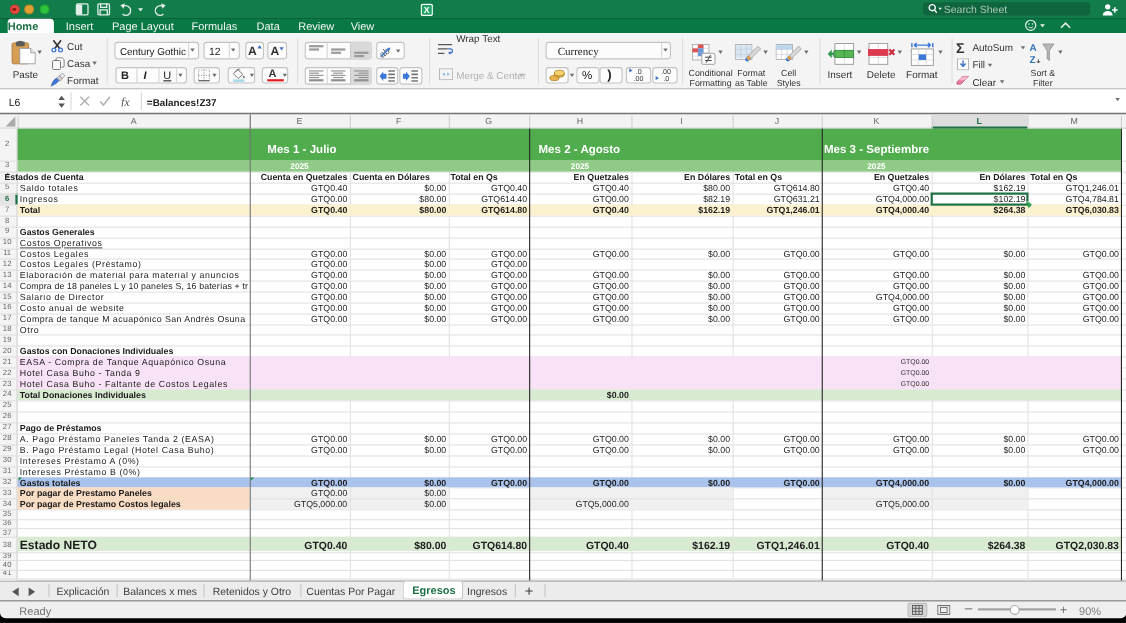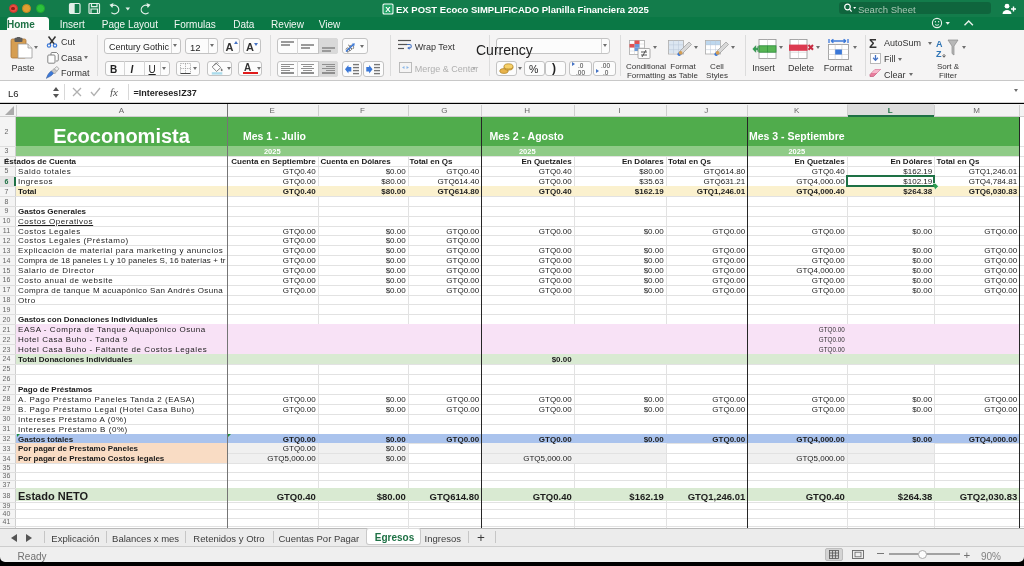--- a/index.html
+++ b/index.html
@@ -34,21 +34,20 @@
 <rect x="4" y="2" width="4.7" height="9" fill="#e2f0e8"></rect>
 <path d="M47.5 1 l-4 1.8 2.8 3.2 z" fill="#e2f0e8"></path>
 <path d="M80.5 1 l4 1.8 -2.8 3.2 z" fill="#e2f0e8"></path>
 <path d="M59.5 5.5 l4.6 0 -2.3 3 z" fill="#e2f0e8"></path>
 </svg>
 <svg class="ab" style="left:382px;top:3px;" width="12" height="12" viewBox="0 0 12 12">
 <rect x="0.5" y="0.5" width="11" height="11" rx="1.5" fill="#ffffff"></rect>
 <rect x="1.5" y="1.5" width="9" height="9" rx="1" fill="#21a366"></rect>
 <text x="6" y="8.6" font-size="8" font-weight="bold" fill="#fff" text-anchor="middle" font-family="Liberation Sans">X</text>
 </svg>
-<div class="ab" style="left:396px;top:3.6px;font-size:9.5px;font-weight:bold;color:#fff;white-space:nowrap;">EX POST Ecoco SIMPLIFICADO Planilla Financiera 2025</div>
 <div class="ab" style="left:839px;top:1.5px;width:152px;height:12.5px;background:rgba(0,0,0,0.18);border-radius:3px;"></div>
 <svg class="ab" style="left:843px;top:3px;" width="14" height="10" viewBox="0 0 14 10">
 <circle cx="4.5" cy="4" r="2.8" fill="none" stroke="#fff" stroke-width="1.2"></circle>
 <line x1="6.6" y1="6.2" x2="8.6" y2="8.6" stroke="#fff" stroke-width="1.2"></line>
 <path d="M10.2 4 l3 0 -1.5 2 z" fill="#fff"></path>
 </svg>
 <div class="ab" style="left:858px;top:4px;font-size:9.5px;color:#a9c8b5;">Search Sheet</div>
 <svg class="ab" style="left:1000px;top:2.5px;" width="17" height="12" viewBox="0 0 17 12">
 <circle cx="7" cy="3.2" r="2.4" fill="#fff"></circle>
 <path d="M2.5 11 a4.5 4 0 0 1 9 0 z" fill="#fff"></path>
@@ -208,31 +207,31 @@
 </svg>
 <svg class="ab" style="left:398px;top:39px;" width="14" height="12" viewBox="0 0 14 12">
 <g stroke="#555" stroke-width="1.2">
         <line x1="0" y1="1.5" x2="13" y2="1.5"></line>
         <line x1="0" y1="5.5" x2="9" y2="5.5"></line>
         <line x1="0" y1="9.5" x2="6" y2="9.5"></line>
       </g>
 <path d="M9 5.5 h2.5 a1.8 1.8 0 0 1 0 3.6 h-1" fill="none" stroke="#4472c4" stroke-width="1.1"></path>
 <path d="M11.5 7.4 l-2.3 1.7 2.3 1.7 z" fill="#4472c4"></path>
 </svg>
-<div class="lbl" style="left:414.7px;top:42px;">Wrap Text</div>
+<div class="lbl" style="left:414.7px;top:30px;">Wrap Text</div>
 <svg class="ab" style="left:399px;top:62px;" width="13" height="11" viewBox="0 0 13 11">
 <rect x="0.5" y="0.5" width="12" height="10" fill="none" stroke="#b5b5b5" stroke-width="0.9"></rect>
 <line x1="6.5" y1="0.5" x2="6.5" y2="3"></line>
       <line x1="6.5" y1="8" x2="6.5" y2="10.5"></line>
 <path d="M3 5.5 l2.5-1.5 v3 z M10 5.5 l-2.5-1.5 v3 z" fill="#8cb8e8"></path>
 </svg>
 <div class="ab" style="left:414.7px;top:64px;font-size:9px;color:#b0b0b0;">Merge &amp; Center</div>
 <div class="caret" style="left:472px;top:67px;border-top-color:#b0b0b0;"></div>
 <div class="btn" style="left:496.2px;top:37.5px;width:113.5px;height:16.5px;"></div>
-<div class="ab" style="left:476px;top:41.5px;font-size:14px;color:#222;">Currency</div>
+<div class="ab" style="left:507px;top:41.5px;font-size:10px;color:#222;font-family:Liberation Serif, serif;">Currency</div>
 <div class="vdiv" style="left:601.4px;top:38.5px;height:14.5px;background:#d5d5d5;"></div>
 <div class="caret" style="left:602.8px;top:44px;"></div>
 <div class="btn" style="left:496.2px;top:60.5px;width:20.4px;height:15.5px;"></div>
 <svg class="ab" style="left:499px;top:62.5px;" width="15" height="11" viewBox="0 0 15 11">
 <ellipse cx="5" cy="8" rx="4.2" ry="2.4" fill="#e8b34b" stroke="#a87c1f" stroke-width="0.7"></ellipse>
 <ellipse cx="9.5" cy="4.5" rx="4.5" ry="2.6" fill="#f0c050" stroke="#a87c1f" stroke-width="0.7"></ellipse>
 <ellipse cx="9.5" cy="3.4" rx="4.5" ry="2.6" fill="#f6d06a" stroke="#a87c1f" stroke-width="0.7"></ellipse>
 </svg>
 <div class="caret" style="left:518.2px;top:66.5px;"></div>
 <div class="btn" style="left:524.2px;top:60.5px;width:20.4px;height:15.5px;"></div>
@@ -364,21 +363,21 @@
 <div class="ab" style="left:8px;top:87.5px;font-size:9.5px;color:#222;">L6</div>
 <div class="ab" style="left:52.5px;top:86.5px;width:0;height:0;border-left:3px solid transparent;border-right:3px solid transparent;border-bottom:4px solid #555;"></div>
 <div class="ab" style="left:52.5px;top:93.5px;width:0;height:0;border-left:3px solid transparent;border-right:3px solid transparent;border-top:4px solid #555;"></div>
 <div class="vdiv" style="left:64px;top:84px;height:16px;background:#d8d8d8;"></div>
 <svg class="ab" style="left:72px;top:87px;" width="52" height="10" viewBox="0 0 52 10">
 <path d="M1 1 l8 8 m0-8 l-8 8" stroke="#b0b0b0" stroke-width="1.3"></path>
 <path d="M19 5 l3 3.5 6-7.5" stroke="#b0b0b0" stroke-width="1.3" fill="none"></path>
 <text x="38" y="9" font-size="11" font-style="italic" fill="#555" font-family="Liberation Serif">fx</text>
 </svg>
 <div class="vdiv" style="left:128px;top:84px;height:16px;background:#d8d8d8;"></div>
-<div class="ab" style="left:133.5px;top:87.5px;font-size:9px;font-weight:bold;color:#222;">=Intereses!Z37</div>
+<div class="ab" style="left:133.5px;top:87.5px;font-size:9px;font-weight:bold;color:#222;">=Balances!Z37</div>
 <div class="caret" style="left:1013.5px;top:89px;"></div>
 <div class="ab" style="left:0;top:103.5px;width:1024px;height:424.5px;background:#fff;"></div>
 <div class="ab" style="left:0;top:103.5px;width:1024px;height:13.5px;background:#f3f3f3;border-bottom:1px solid #cfcfcf;"></div>
 <div class="ab" style="left:846.5px;top:103.5px;width:87.5px;height:13.5px;background:#dddddd;border-bottom:2px solid #1E7145;"></div>
 <div class="ab" style="left:106.5px;top:106px;width:30px;text-align:center;font-size:8px;color:#666;font-weight:normal;">A</div>
 <div class="ab" style="left:257.25px;top:106px;width:30px;text-align:center;font-size:8px;color:#666;font-weight:normal;">E</div>
 <div class="ab" style="left:347.5px;top:106px;width:30px;text-align:center;font-size:8px;color:#666;font-weight:normal;">F</div>
 <div class="ab" style="left:429.25px;top:106px;width:30px;text-align:center;font-size:8px;color:#666;font-weight:normal;">G</div>
 <div class="ab" style="left:512.25px;top:106px;width:30px;text-align:center;font-size:8px;color:#666;font-weight:normal;">H</div>
 <div class="ab" style="left:604.5px;top:106px;width:30px;text-align:center;font-size:8px;color:#666;font-weight:normal;">I</div>
@@ -540,29 +539,28 @@
 <div class="ab" style="left:16px;top:488.4px;width:1003px;height:13.100000000000023px;background:#D9EAD2;"></div>
 <div class="ab" style="left:227px;top:453.3px;width:180.5px;height:1px;background:#E2E2E2;"></div>
 <div class="ab" style="left:481px;top:453.3px;width:184.5px;height:1px;background:#E2E2E2;"></div>
 <div class="ab" style="left:747px;top:453.3px;width:187px;height:1px;background:#E2E2E2;"></div>
 <div class="ab" style="left:846.5px;top:443.4px;width:1px;height:19.80000000000001px;background:#E2E2E2;"></div>
 <div class="ab" style="left:317.5px;top:443.4px;width:1px;height:19.80000000000001px;background:#E2E2E2;"></div>
 <div class="ab" style="left:226.5px;top:103.5px;width:1.2px;height:424.5px;background:#757575;"></div>
 <div class="ab" style="left:480.5px;top:117px;width:1.4px;height:411px;background:#262626;"></div>
 <div class="ab" style="left:746.5px;top:117px;width:1.4px;height:411px;background:#262626;"></div>
 <div class="ab" style="left:1018.5px;top:117px;width:1.4px;height:411px;background:#262626;"></div>
-<div class="ab b" style="left:16px;top:125px;width:211px;text-align:center;font-size:20px;color:#fff;">Ecoconomista</div>
 <div class="ab b" style="left:243px;top:130px;font-size:10.5px;color:#fff;">Mes 1 - Julio</div>
 <div class="ab b" style="left:489.5px;top:130px;font-size:10.5px;color:#fff;">Mes 2 - Agosto</div>
 <div class="ab b" style="left:749px;top:130px;font-size:10.5px;color:#fff;">Mes 3 - Septiembre</div>
 <div class="ab b" style="left:252.25px;top:147px;width:40px;text-align:center;font-size:7.5px;color:#fff;">2025</div>
 <div class="ab b" style="left:507.25px;top:147px;width:40px;text-align:center;font-size:7.5px;color:#fff;">2025</div>
 <div class="ab b" style="left:776.75px;top:147px;width:40px;text-align:center;font-size:7.5px;color:#fff;">2025</div>
 <div class="cell" style="left:4px;top:157.92000000000002px;font-size:8px;font-weight:bold;color:#1c1c1c;">Estados de Cuenta</div>
-<div class="cell r" style="right:708.3px;top:157.92000000000002px;font-size:8px;font-weight:bold;color:#1c1c1c;">Cuenta en Septiembre</div>
+<div class="cell r" style="right:708.3px;top:157.92000000000002px;font-size:8px;font-weight:bold;color:#1c1c1c;">Cuenta en Quetzales</div>
 <div class="cell" style="left:320.5px;top:157.92000000000002px;font-size:8px;font-weight:bold;color:#1c1c1c;">Cuenta en Dólares</div>
 <div class="cell" style="left:409.5px;top:157.92000000000002px;font-size:8px;font-weight:bold;color:#1c1c1c;">Total en Qs</div>
 <div class="cell r" style="right:452.29999999999995px;top:157.92000000000002px;font-size:8px;font-weight:bold;color:#1c1c1c;">En Quetzales</div>
 <div class="cell r" style="right:360.29999999999995px;top:157.92000000000002px;font-size:8px;font-weight:bold;color:#1c1c1c;">En Dólares</div>
 <div class="cell" style="left:668px;top:157.92000000000002px;font-size:8px;font-weight:bold;color:#1c1c1c;">Total en Qs</div>
 <div class="cell r" style="right:179.29999999999995px;top:157.92000000000002px;font-size:8px;font-weight:bold;color:#1c1c1c;">En Quetzales</div>
 <div class="cell r" style="right:91.79999999999995px;top:157.92000000000002px;font-size:8px;font-weight:bold;color:#1c1c1c;">En Dólares</div>
 <div class="cell" style="left:936.5px;top:157.92000000000002px;font-size:8px;font-weight:bold;color:#1c1c1c;">Total en Qs</div>
 <div class="cell" style="left:18px;top:167.995px;font-size:8px;font-weight:normal;color:#1c1c1c;width:208px;overflow:hidden;letter-spacing:0.55px;">Saldo totales</div>
 <div class="cell r" style="right:708.3px;top:167.995px;font-size:8px;font-weight:normal;color:#1c1c1c;">GTQ0.40</div>
@@ -572,21 +570,21 @@
 <div class="cell r" style="right:360.29999999999995px;top:167.995px;font-size:8px;font-weight:normal;color:#1c1c1c;">$80.00</div>
 <div class="cell r" style="right:278.79999999999995px;top:167.995px;font-size:8px;font-weight:normal;color:#1c1c1c;">GTQ614.80</div>
 <div class="cell r" style="right:179.29999999999995px;top:167.995px;font-size:8px;font-weight:normal;color:#1c1c1c;">GTQ0.40</div>
 <div class="cell r" style="right:91.79999999999995px;top:167.995px;font-size:8px;font-weight:normal;color:#1c1c1c;">$162.19</div>
 <div class="cell r" style="right:6.7999999999999545px;top:167.995px;font-size:8px;font-weight:normal;color:#1c1c1c;">GTQ1,246.01</div>
 <div class="cell" style="left:18px;top:178.04500000000002px;font-size:8px;font-weight:normal;color:#1c1c1c;width:208px;overflow:hidden;letter-spacing:0.55px;">Ingresos</div>
 <div class="cell r" style="right:708.3px;top:178.04500000000002px;font-size:8px;font-weight:normal;color:#1c1c1c;">GTQ0.00</div>
 <div class="cell r" style="right:618.3px;top:178.04500000000002px;font-size:8px;font-weight:normal;color:#1c1c1c;">$80.00</div>
 <div class="cell r" style="right:544.8px;top:178.04500000000002px;font-size:8px;font-weight:normal;color:#1c1c1c;">GTQ614.40</div>
 <div class="cell r" style="right:452.29999999999995px;top:178.04500000000002px;font-size:8px;font-weight:normal;color:#1c1c1c;">GTQ0.00</div>
-<div class="cell r" style="right:360.29999999999995px;top:178.04500000000002px;font-size:8px;font-weight:normal;color:#1c1c1c;">$35.63</div>
+<div class="cell r" style="right:360.29999999999995px;top:178.04500000000002px;font-size:8px;font-weight:normal;color:#1c1c1c;">$82.19</div>
 <div class="cell r" style="right:278.79999999999995px;top:178.04500000000002px;font-size:8px;font-weight:normal;color:#1c1c1c;">GTQ631.21</div>
 <div class="cell r" style="right:179.29999999999995px;top:178.04500000000002px;font-size:8px;font-weight:normal;color:#1c1c1c;">GTQ4,000.00</div>
 <div class="cell r" style="right:91.79999999999995px;top:178.04500000000002px;font-size:8px;font-weight:normal;color:#1c1c1c;">$102.19</div>
 <div class="cell r" style="right:6.7999999999999545px;top:178.04500000000002px;font-size:8px;font-weight:normal;color:#1c1c1c;">GTQ4,784.81</div>
 <div class="cell" style="left:18px;top:188.095px;font-size:8px;font-weight:bold;color:#1c1c1c;width:208px;overflow:hidden;">Total</div>
 <div class="cell r" style="right:708.3px;top:188.095px;font-size:8px;font-weight:bold;color:#1c1c1c;">GTQ0.40</div>
 <div class="cell r" style="right:618.3px;top:188.095px;font-size:8px;font-weight:bold;color:#1c1c1c;">$80.00</div>
 <div class="cell r" style="right:544.8px;top:188.095px;font-size:8px;font-weight:bold;color:#1c1c1c;">GTQ614.80</div>
 <div class="cell r" style="right:452.29999999999995px;top:188.095px;font-size:8px;font-weight:bold;color:#1c1c1c;">GTQ0.40</div>
 <div class="cell r" style="right:360.29999999999995px;top:188.095px;font-size:8px;font-weight:bold;color:#1c1c1c;">$162.19</div>
@@ -603,21 +601,21 @@
 <div class="cell r" style="right:452.29999999999995px;top:227.59500000000003px;font-size:8px;font-weight:normal;color:#1c1c1c;">GTQ0.00</div>
 <div class="cell r" style="right:360.29999999999995px;top:227.59500000000003px;font-size:8px;font-weight:normal;color:#1c1c1c;">$0.00</div>
 <div class="cell r" style="right:278.79999999999995px;top:227.59500000000003px;font-size:8px;font-weight:normal;color:#1c1c1c;">GTQ0.00</div>
 <div class="cell r" style="right:179.29999999999995px;top:227.59500000000003px;font-size:8px;font-weight:normal;color:#1c1c1c;">GTQ0.00</div>
 <div class="cell r" style="right:91.79999999999995px;top:227.59500000000003px;font-size:8px;font-weight:normal;color:#1c1c1c;">$0.00</div>
 <div class="cell r" style="right:6.7999999999999545px;top:227.59500000000003px;font-size:8px;font-weight:normal;color:#1c1c1c;">GTQ0.00</div>
 <div class="cell" style="left:18px;top:237.47000000000003px;font-size:8px;font-weight:normal;color:#1c1c1c;width:208px;overflow:hidden;letter-spacing:0.55px;">Costos Legales (Préstamo)</div>
 <div class="cell r" style="right:708.3px;top:237.47000000000003px;font-size:8px;font-weight:normal;color:#1c1c1c;">GTQ0.00</div>
 <div class="cell r" style="right:618.3px;top:237.47000000000003px;font-size:8px;font-weight:normal;color:#1c1c1c;">$0.00</div>
 <div class="cell r" style="right:544.8px;top:237.47000000000003px;font-size:8px;font-weight:normal;color:#1c1c1c;">GTQ0.00</div>
-<div class="cell" style="left:18px;top:247.37px;font-size:8px;font-weight:normal;color:#1c1c1c;width:208px;overflow:hidden;letter-spacing:0.55px;">Explicación de material para marketing y anuncios</div>
+<div class="cell" style="left:18px;top:247.37px;font-size:8px;font-weight:normal;color:#1c1c1c;width:208px;overflow:hidden;letter-spacing:0.55px;">Elaboración de material para material y anuncios</div>
 <div class="cell r" style="right:708.3px;top:247.37px;font-size:8px;font-weight:normal;color:#1c1c1c;">GTQ0.00</div>
 <div class="cell r" style="right:618.3px;top:247.37px;font-size:8px;font-weight:normal;color:#1c1c1c;">$0.00</div>
 <div class="cell r" style="right:544.8px;top:247.37px;font-size:8px;font-weight:normal;color:#1c1c1c;">GTQ0.00</div>
 <div class="cell r" style="right:452.29999999999995px;top:247.37px;font-size:8px;font-weight:normal;color:#1c1c1c;">GTQ0.00</div>
 <div class="cell r" style="right:360.29999999999995px;top:247.37px;font-size:8px;font-weight:normal;color:#1c1c1c;">$0.00</div>
 <div class="cell r" style="right:278.79999999999995px;top:247.37px;font-size:8px;font-weight:normal;color:#1c1c1c;">GTQ0.00</div>
 <div class="cell r" style="right:179.29999999999995px;top:247.37px;font-size:8px;font-weight:normal;color:#1c1c1c;">GTQ0.00</div>
 <div class="cell r" style="right:91.79999999999995px;top:247.37px;font-size:8px;font-weight:normal;color:#1c1c1c;">$0.00</div>
 <div class="cell r" style="right:6.7999999999999545px;top:247.37px;font-size:8px;font-weight:normal;color:#1c1c1c;">GTQ0.00</div>
 <div class="cell r" style="right:708.3px;top:257.22px;font-size:8px;font-weight:normal;color:#1c1c1c;">GTQ0.00</div>

